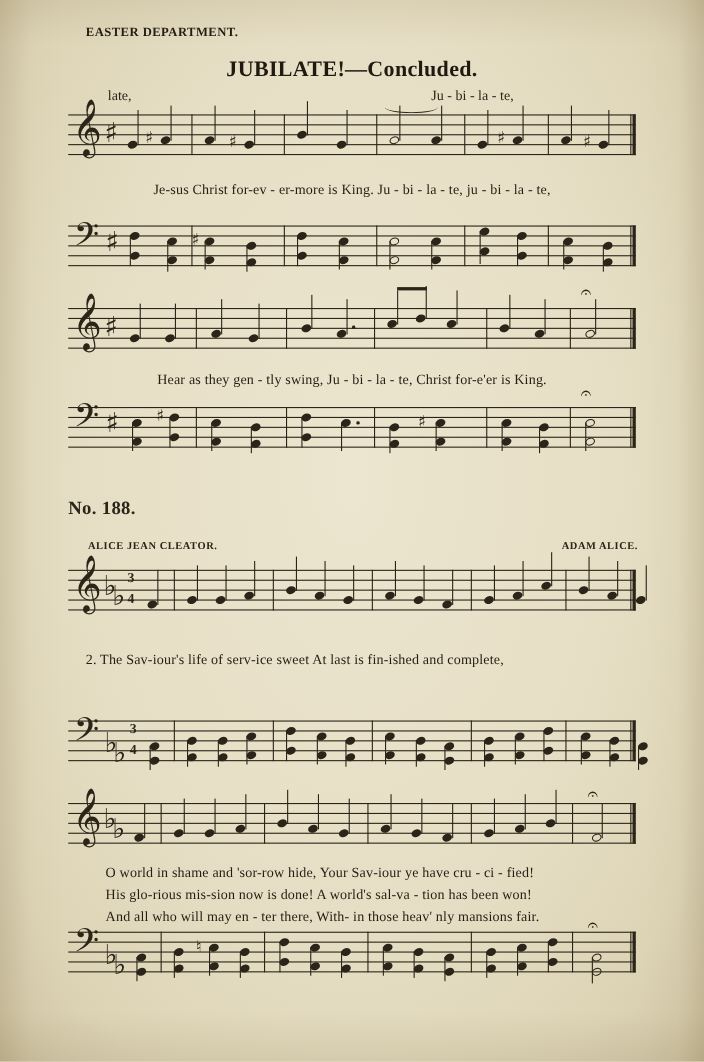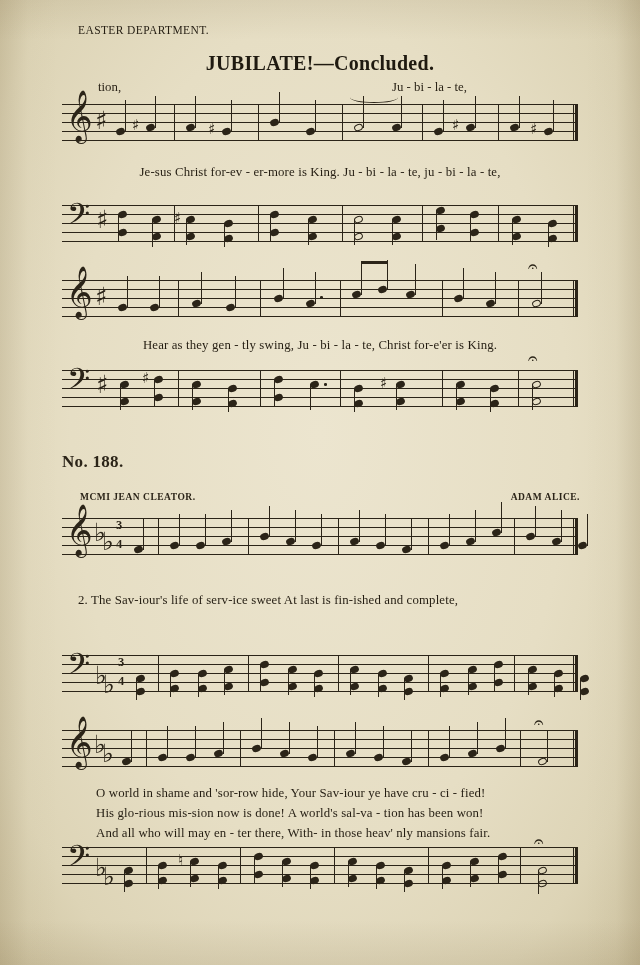--- a/index.html
+++ b/index.html
@@ -36,21 +36,21 @@
     position: absolute;
     left: 0; top: 0;
     width: 640px; height: 965px;
   }
 
   
   .dept {
     position: absolute;
     left: 78px; top: 24px;
     font-family: "Liberation Serif", serif;
-    font-weight: normal;
+    font-weight: bold;
     font-size: 11.5px;
     letter-spacing: 0.4px;
     color: #241d12;
   }
   .hymn-title-1 {
     position: absolute;
     left: 0; top: 52px;
     width: 640px;
     text-align: center;
     font-size: 20px;
@@ -242,21 +242,21 @@
 </head>
 <body>
 
 <div class="page"></div>
 
 <div class="content">
 
   <div class="dept">EASTER DEPARTMENT.</div>
   <div class="hymn-title-1">JUBILATE!—Concluded.</div>
 
-  <div class="pickup" style="left:98px; top:80px;">tion,</div>
+  <div class="pickup" style="left:98px; top:80px;">late,</div>
   <div class="pickup" style="left:392px; top:80px;">Ju - bi -   la - te,</div>
 
   <div class="system" style="top:104px;">
     <div class="staff">
       <div class="line"></div>
         <div class="line"></div>
         <div class="line"></div>
         <div class="line"></div>
         <div class="line"></div>
       <span class="clef-treble">𝄞</span>
@@ -479,21 +479,21 @@
       <div class="note hollow" style="left:470px; top:11px;"></div>
         <div class="stem" style="left:470px; top:14px; height:26px;"></div>
       <div class="note hollow" style="left:470px; top:28px;"></div>
       <span class="fermata" style="left:466px; top:-20px;">𝄐</span>
       <div class="endbar-thin"></div>
         <div class="endbar-thick"></div>
     </div>
   </div>
 
   <div class="hymn-number">No. 188.</div>
-  <div class="author-left">MCMI JEAN CLEATOR.</div>
+  <div class="author-left">ALICE JEAN CLEATOR.</div>
   <div class="author-right">ADAM ALICE.</div>
 
   <div class="system" style="top:518px;">
     <div class="staff">
       <div class="line"></div>
         <div class="line"></div>
         <div class="line"></div>
         <div class="line"></div>
         <div class="line"></div>
       <span class="clef-treble">𝄞</span>

